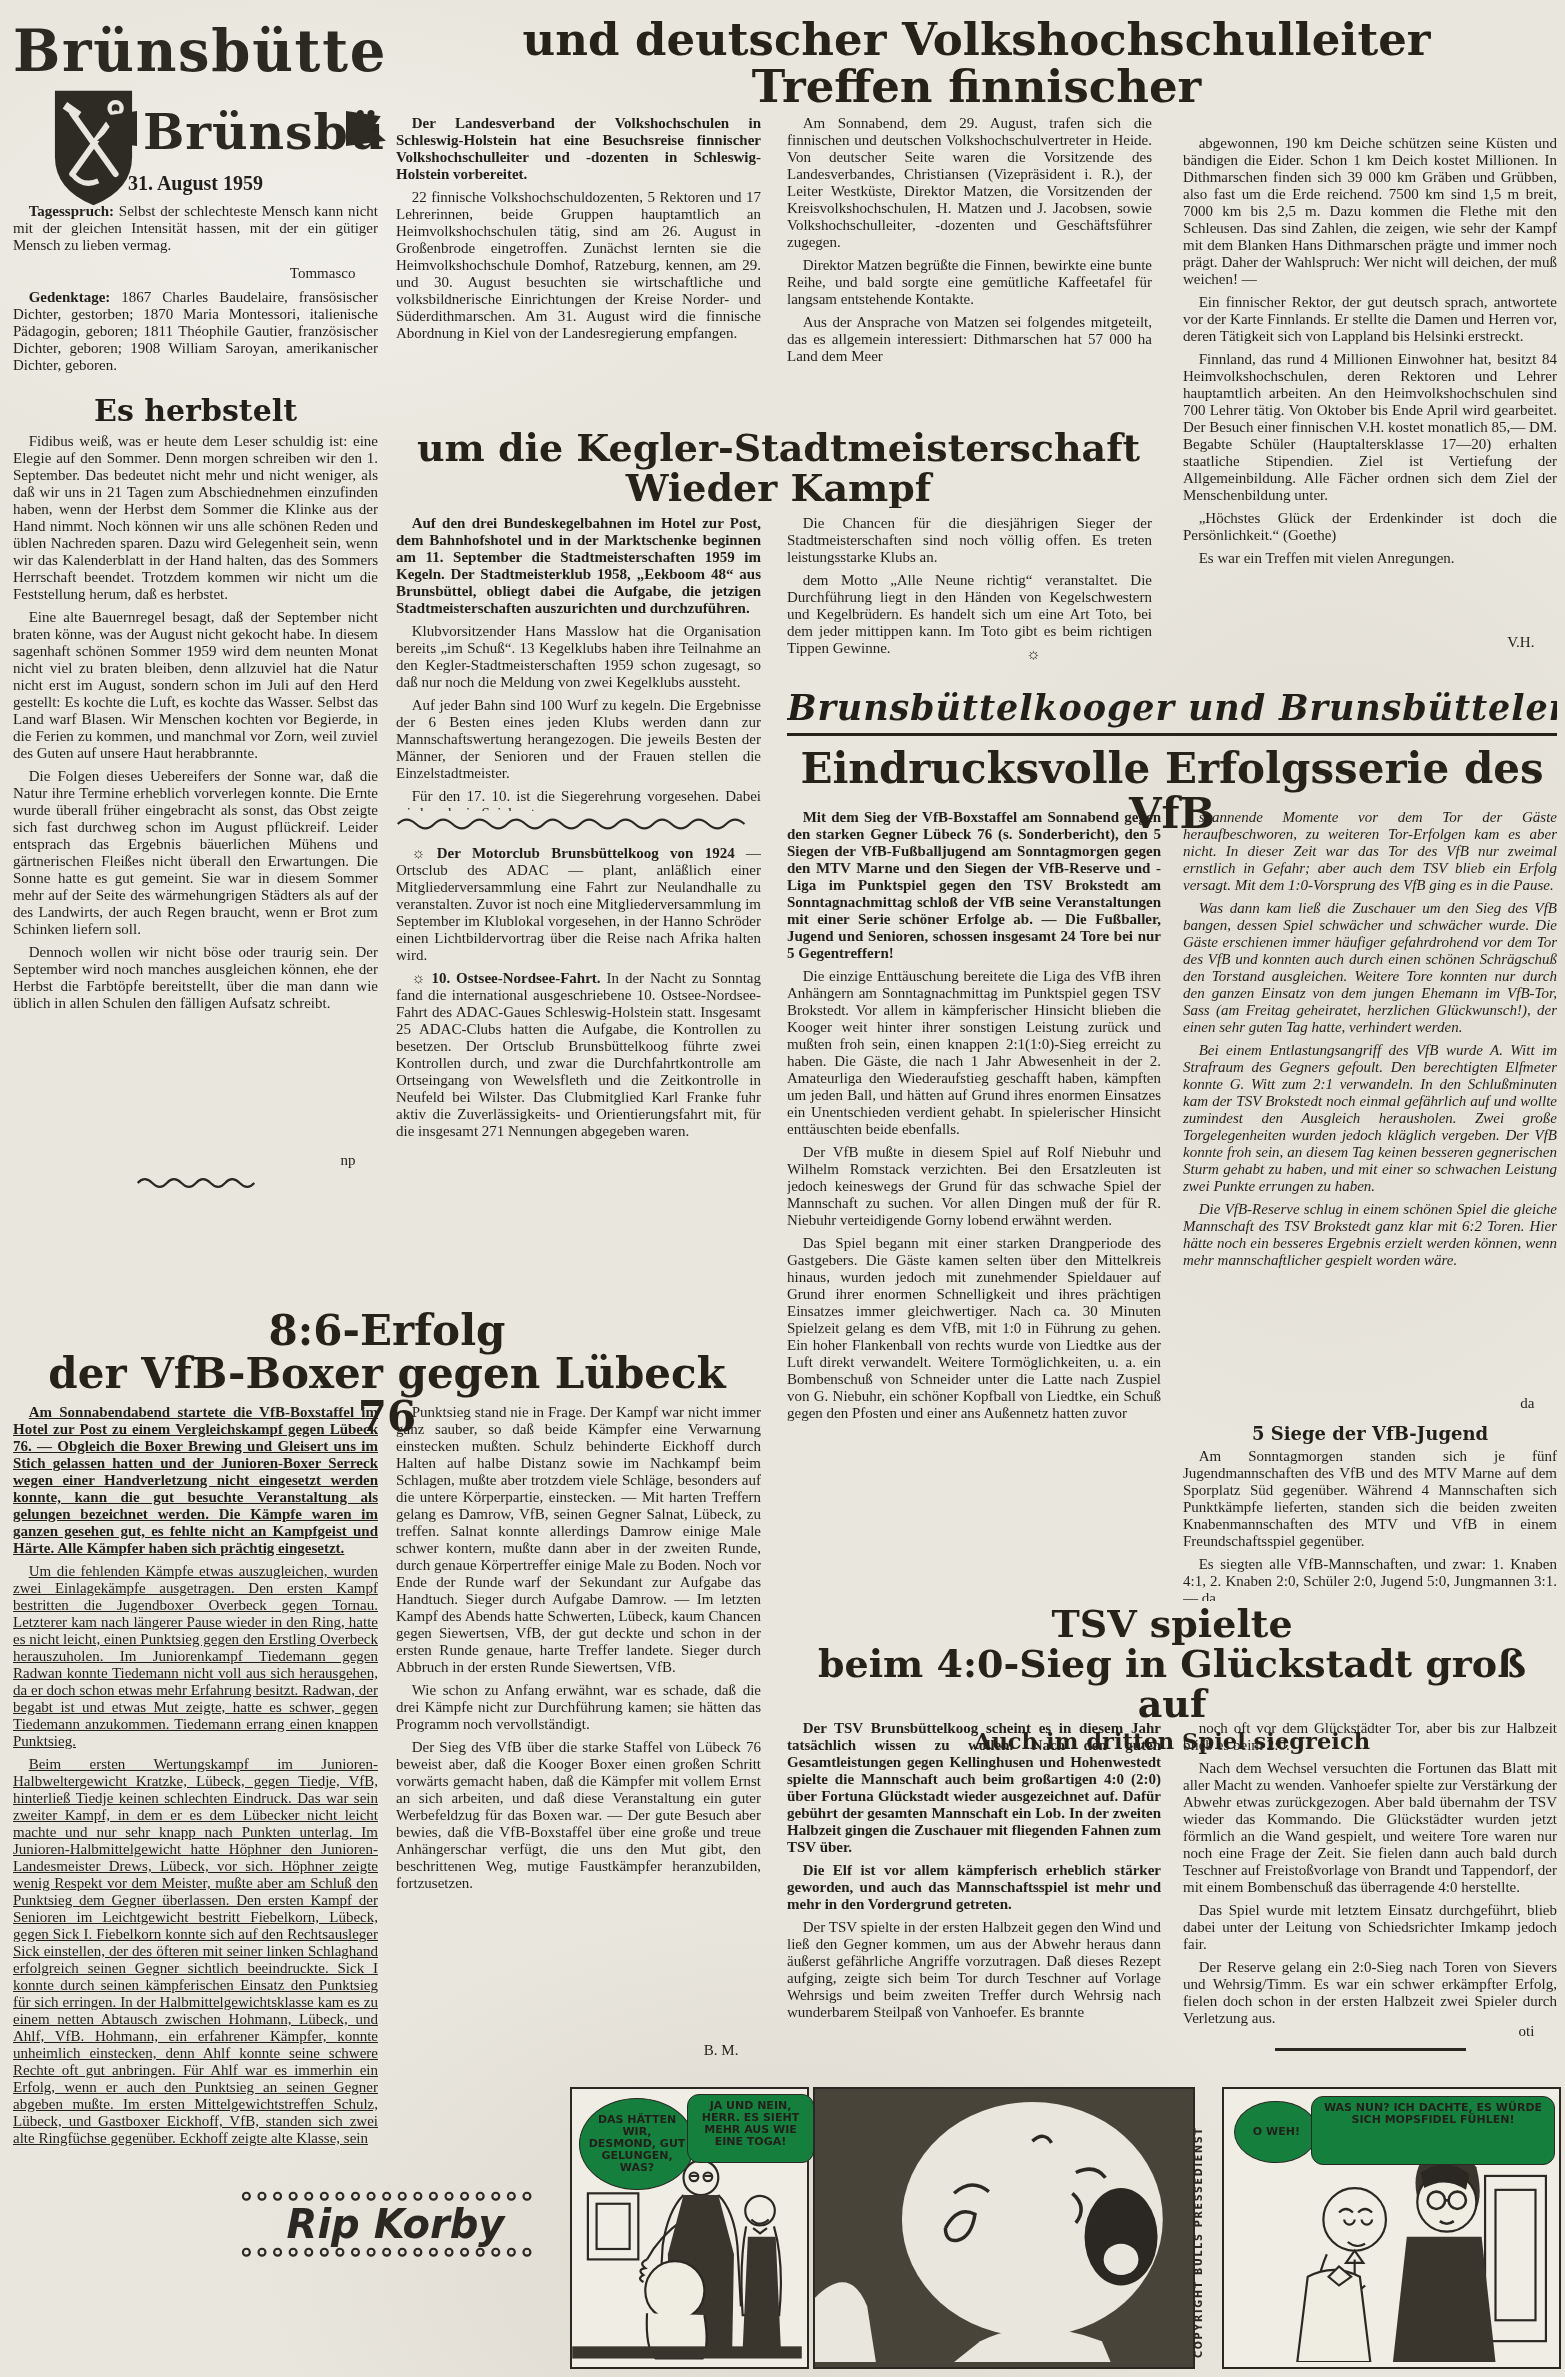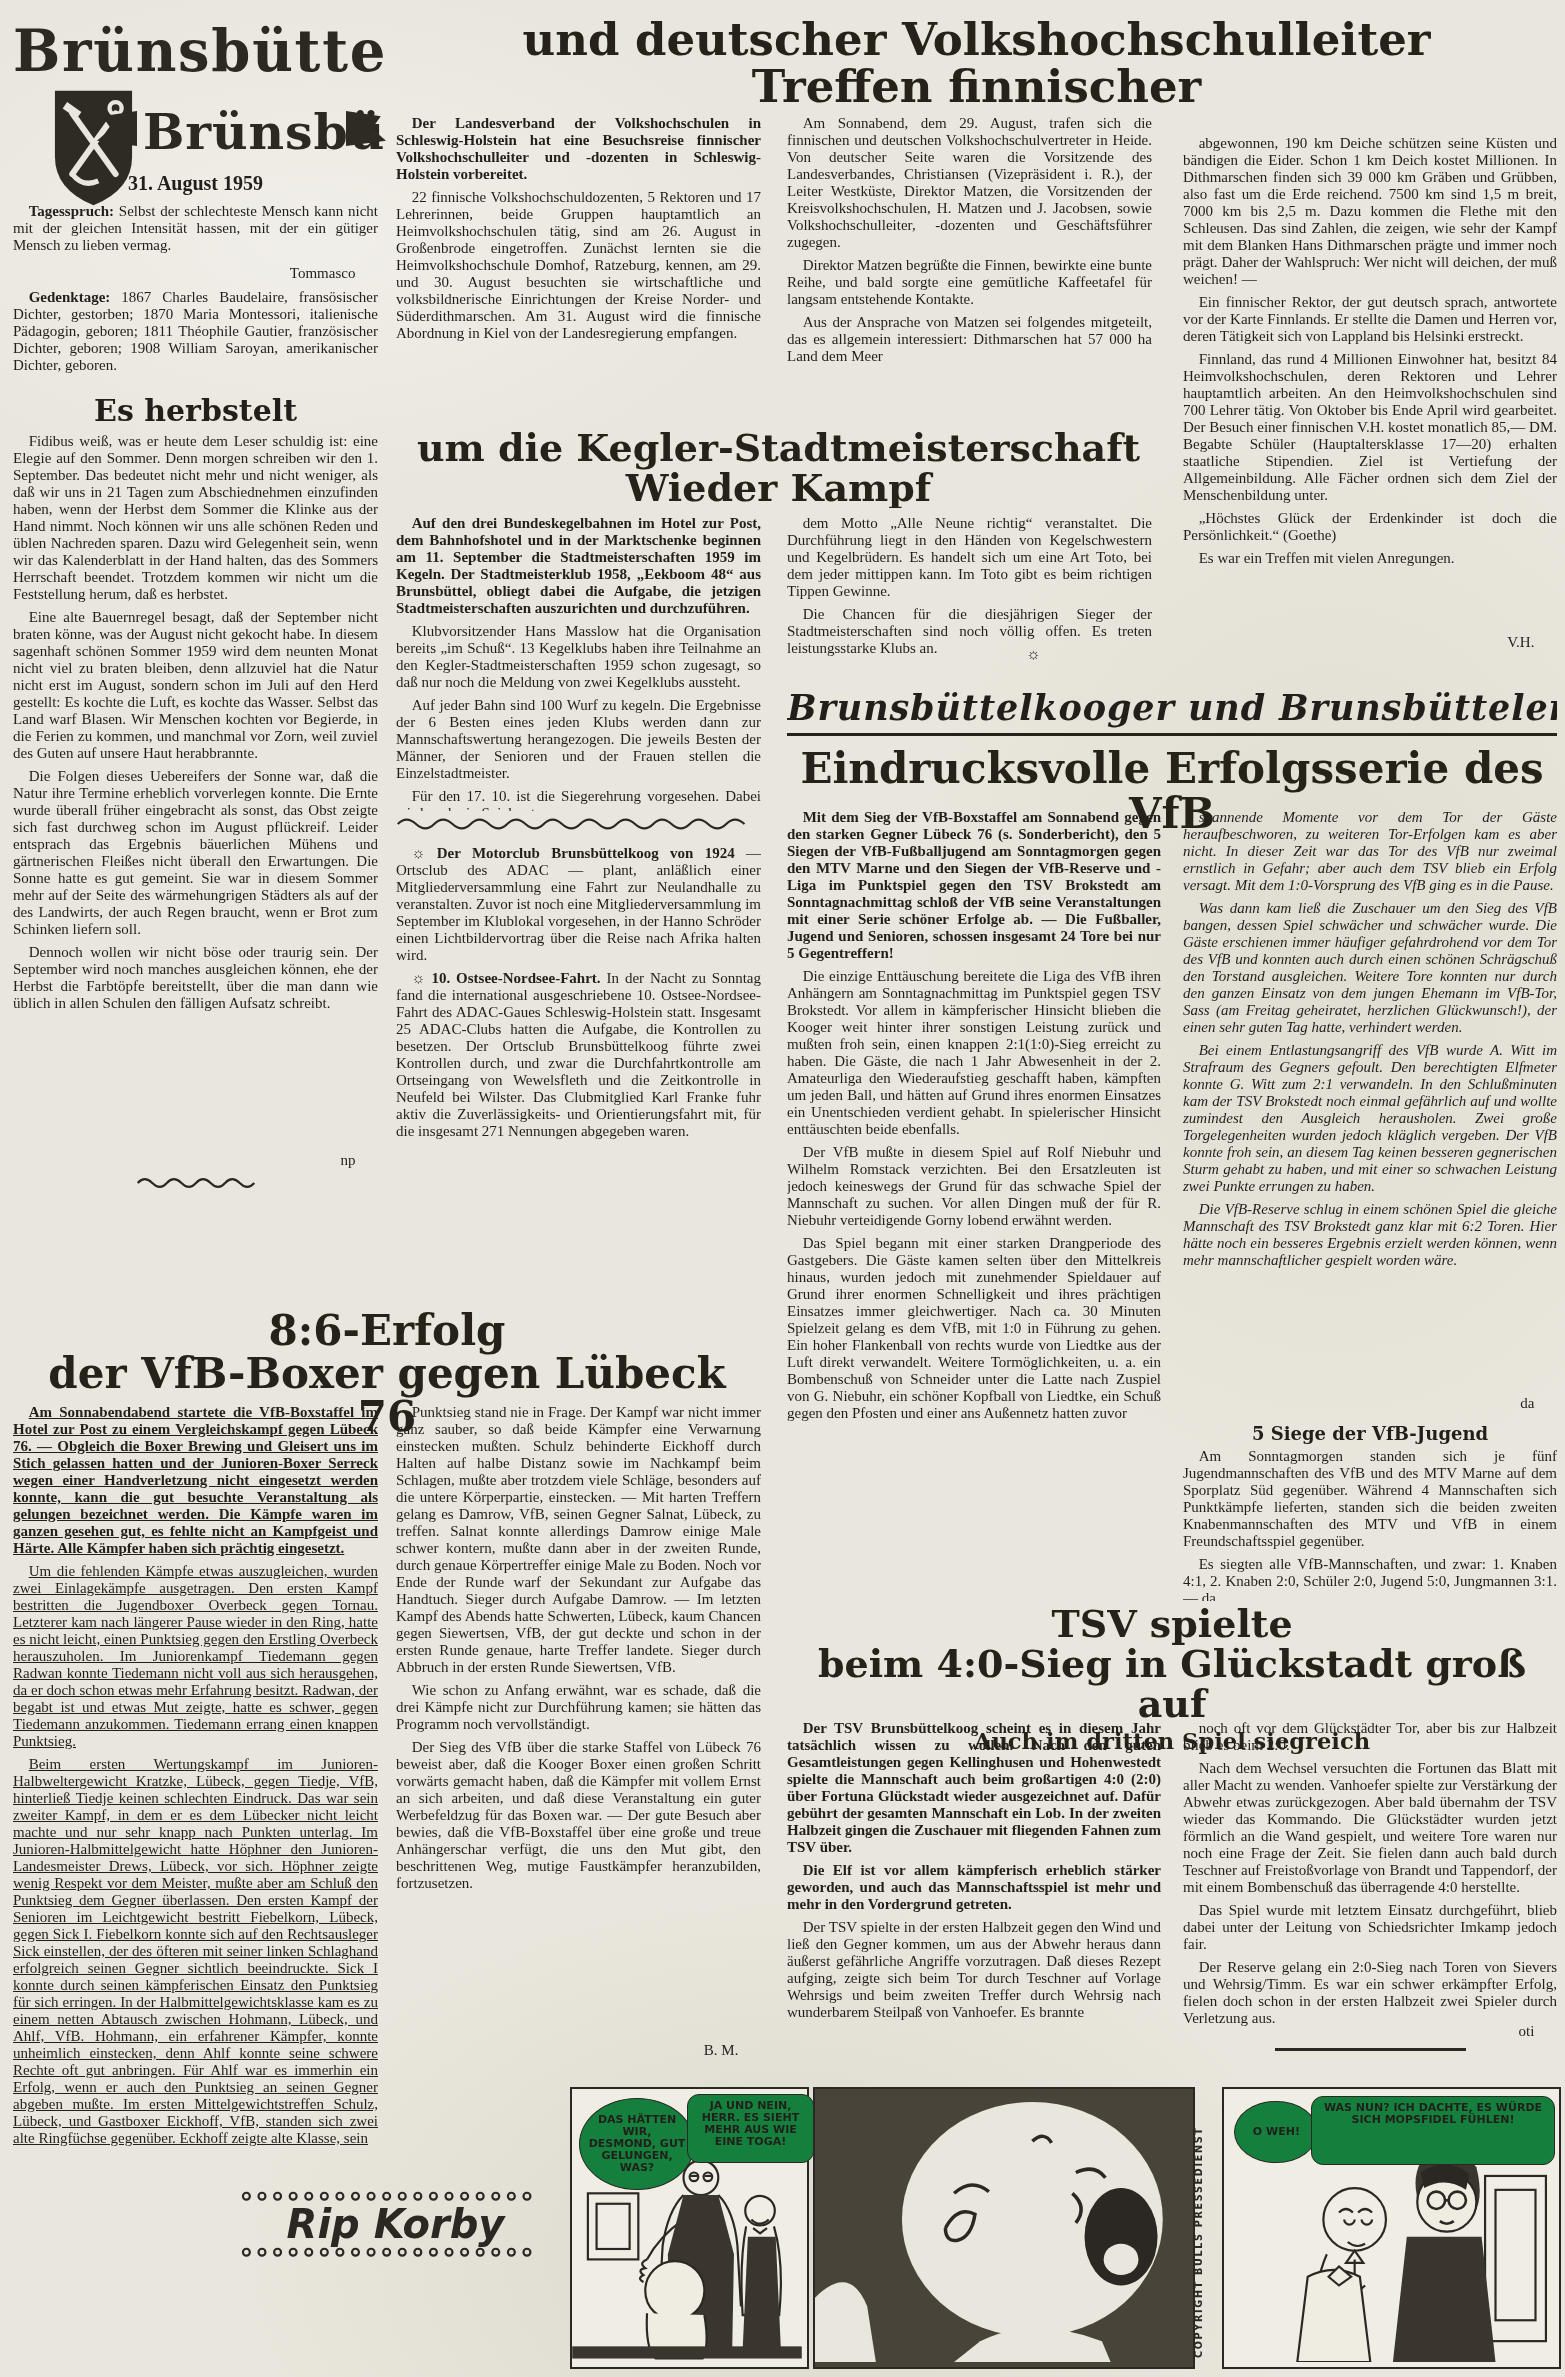--- a/index.html
+++ b/index.html
@@ -140,22 +140,22 @@
     <div class="lead">
         <p>Auf den drei Bundeskegelbahnen im Hotel zur Post, dem Bahnhofshotel und in der Marktschenke beginnen am 11. September die Stadtmeisterschaften 1959 im Kegeln. Der Stadtmeisterklub 1958, „Eekboom 48“ aus Brunsbüttel, obliegt dabei die Aufgabe, die jetzigen Stadtmeisterschaften auszurichten und durchzuführen.</p>
       </div>
     <div>
         <p>Klubvorsitzender Hans Masslow hat die Organisation bereits „im Schuß“. 13 Kegelklubs haben ihre Teilnahme an den Kegler-Stadtmeisterschaften 1959 schon zugesagt, so daß nur noch die Meldung von zwei Kegelklubs aussteht.</p>
         <p>Auf jeder Bahn sind 100 Wurf zu kegeln. Die Ergebnisse der 6 Besten eines jeden Klubs werden dann zur Mannschaftswertung herangezogen. Die jeweils Besten der Männer, der Senioren und der Frauen stellen die Einzelstadtmeister.</p>
         <p>Für den 17. 10. ist die Siegerehrung vorgesehen. Dabei wird auch ein Spiel unter</p>
       </div>
   </div>
   <div class="block body-text" style="left:787px;top:515px;width:365px;max-height:152px;">
+      <p>Die Chancen für die diesjährigen Sieger der Stadtmeisterschaften sind noch völlig offen. Es treten leistungsstarke Klubs an.</p>
       <p>dem Motto „Alle Neune richtig“ veranstaltet. Die Durchführung liegt in den Händen von Kegelschwestern und Kegelbrüdern. Es handelt sich um eine Art Toto, bei dem jeder mittippen kann. Im Toto gibt es beim richtigen Tippen Gewinne.</p>
-      <p>Die Chancen für die diesjährigen Sieger der Stadtmeisterschaften sind noch völlig offen. Es treten leistungsstarke Klubs an.</p>
     </div>
   <div class="block" style="left:1026px;top:645px;width:52px;">
     <div class="marker" style="font-size:15.7px;">☼</div>
   </div>
 
   <div class="block divider" style="left:396px;top:816px;width:365px;height:15.7px;">
     <svg width="365" height="14" viewBox="0 0 420 16">
         <path d="M2 8 q10 -10 21 0 t21 0 t21 0 t21 0 t21 0 t21 0 t21 0 t21 0 t21 0 t21 0 t21 0 t21 0 t21 0 t21 0 t21 0 t21 0 t21 0 t21 0 t21 0" stroke="#2b2722" stroke-width="2.5" fill="none"></path>
       </svg>
   </div>

